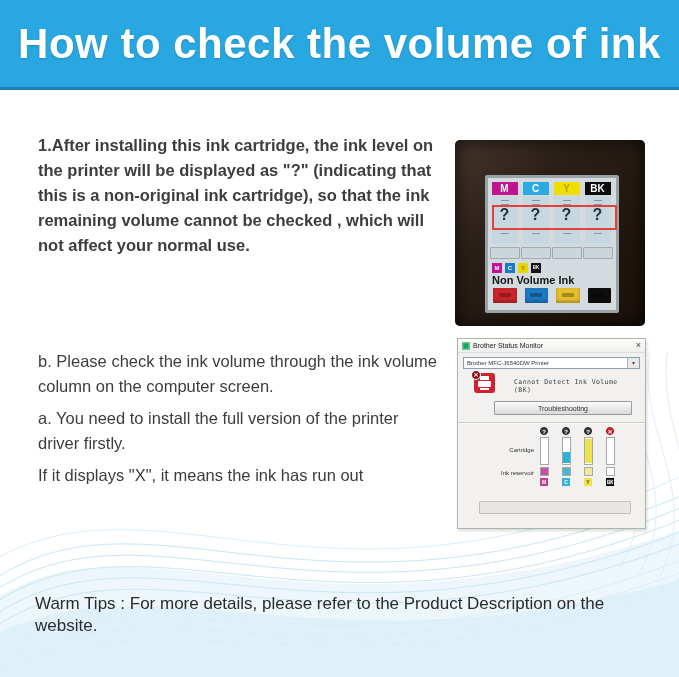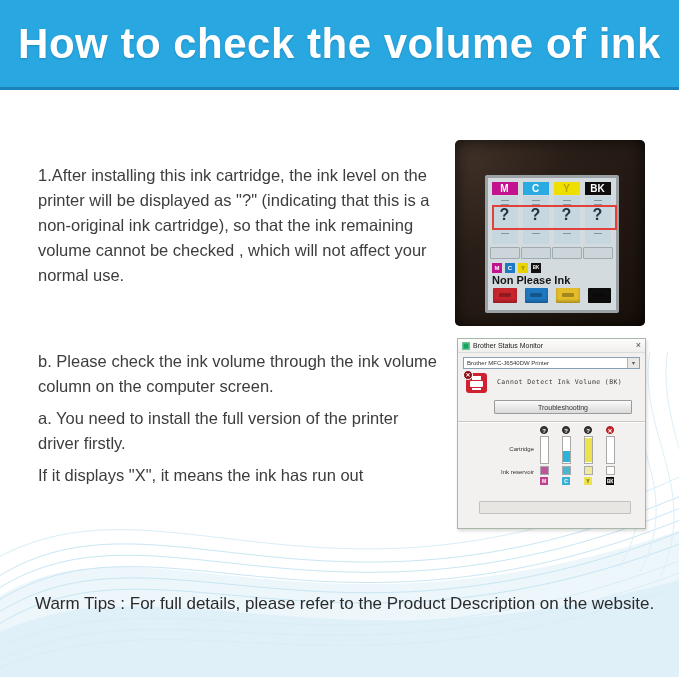--- a/index.html
+++ b/index.html
@@ -21,21 +21,21 @@
   }
 
   
   .waves { position:absolute; left:0; top:352px; z-index:0; pointer-events:none; }
 
   
   .instr {
     position:absolute; left:38px; width:406px; color:#3d3d3d;
     font-size:16.5px; line-height:25px; z-index:2;
   }
-  .instr1 { top:163px; }
+  .instr1 { top:133px;font-weight:bold; }
   .instr2 { top:349px; }
   .instr2 p { margin-bottom:7px; }
 
   
   .printer {
     position:absolute; left:455px; top:140px; width:190px; height:186px;
     background:linear-gradient(135deg,#46362c 0%,#2a1f18 35%,#191009 100%);
     border-radius:5px; z-index:2;
   }
   .printer:after{ content:""; position:absolute; inset:0; border-radius:5px;
@@ -90,21 +90,21 @@
   .close-btn { margin-left:auto; font-size:9px; color:#444; line-height:9px; cursor:default; }
   .dropdown {
     margin:4px 5px 0 5px; height:12px; background:#fff; border:1px solid #89a0b2;
     display:flex; align-items:center; font-size:6px; color:#333; padding-left:3px;
   }
   .dd-arrow-box {
     margin-left:auto; width:12px; height:100%; background:#e9e8e6;
     border-left:1px solid #b3b3b3; display:flex; align-items:center; justify-content:center;
     font-size:6px; color:#555; line-height:1;
   }
-  .error-row { display:flex; margin:4px 8px 0 8px; gap:10px; align-items:flex-start; }
+  .error-row { display:flex; margin:4px 8px 0 16px; gap:19px; align-items:flex-start; }
   .err-icon {
     width:21px; height:20px; background:#cf2130; border-radius:3px; position:relative;
     flex-shrink:0;
   }
   .err-icon .paper { position:absolute; left:6px; top:3px; width:9px; height:4px; background:#fff; }
   .err-icon .body { position:absolute; left:4px; top:8px; width:13px; height:6px; background:#fff; border-radius:1px; }
   .err-icon .slot { position:absolute; left:6px; top:15px; width:9px; height:2px; background:#fff; }
   .err-badge {
     position:absolute; left:-3px; top:-3px; width:10px; height:10px; border-radius:50%;
     background:#8d1016; border:1px solid #fff; color:#fff; font-size:6px; line-height:8px;
@@ -236,21 +236,21 @@
           <div class="col-base"></div>
         </div>
         <div class="red-box"></div>
       </div>
       <div class="legend">
         <div class="legend-chip lg-m">M</div>
         <div class="legend-chip lg-c">C</div>
         <div class="legend-chip lg-y">Y</div>
         <div class="legend-chip lg-bk">BK</div>
       </div>
-      <div class="status-text">Non Please Ink</div>
+      <div class="status-text">Non Volume Ink</div>
       <div class="btn-row">
         <div class="scr-btn" style="background: rgb(200, 37, 44);"></div>
         <div class="scr-btn" style="background: rgb(30, 120, 192);"></div>
         <div class="scr-btn" style="background: rgb(227, 189, 42);"></div>
         <div class="scr-btn" style="background: rgb(13, 13, 13);"></div>
       </div>
     </div>
   </div>
 
   <div class="monitor">
@@ -309,16 +309,16 @@
             </div>
           <div class="res-chip" style="background: rgb(255, 255, 255);"></div>
           <div class="mon-chip chip-bk">BK</div>
         </div>
       </div>
     </div>
     <div class="bottom-bar"></div>
   </div>
 
   <footer class="warm-tips">
-    <p>Warm Tips : For full details, please refer to the Product Description on the website.</p>
+    <p>Warm Tips : For more details, please refer to the Product Description on the website.</p>
   </footer>
 
 </div>
 
 </body></html>

